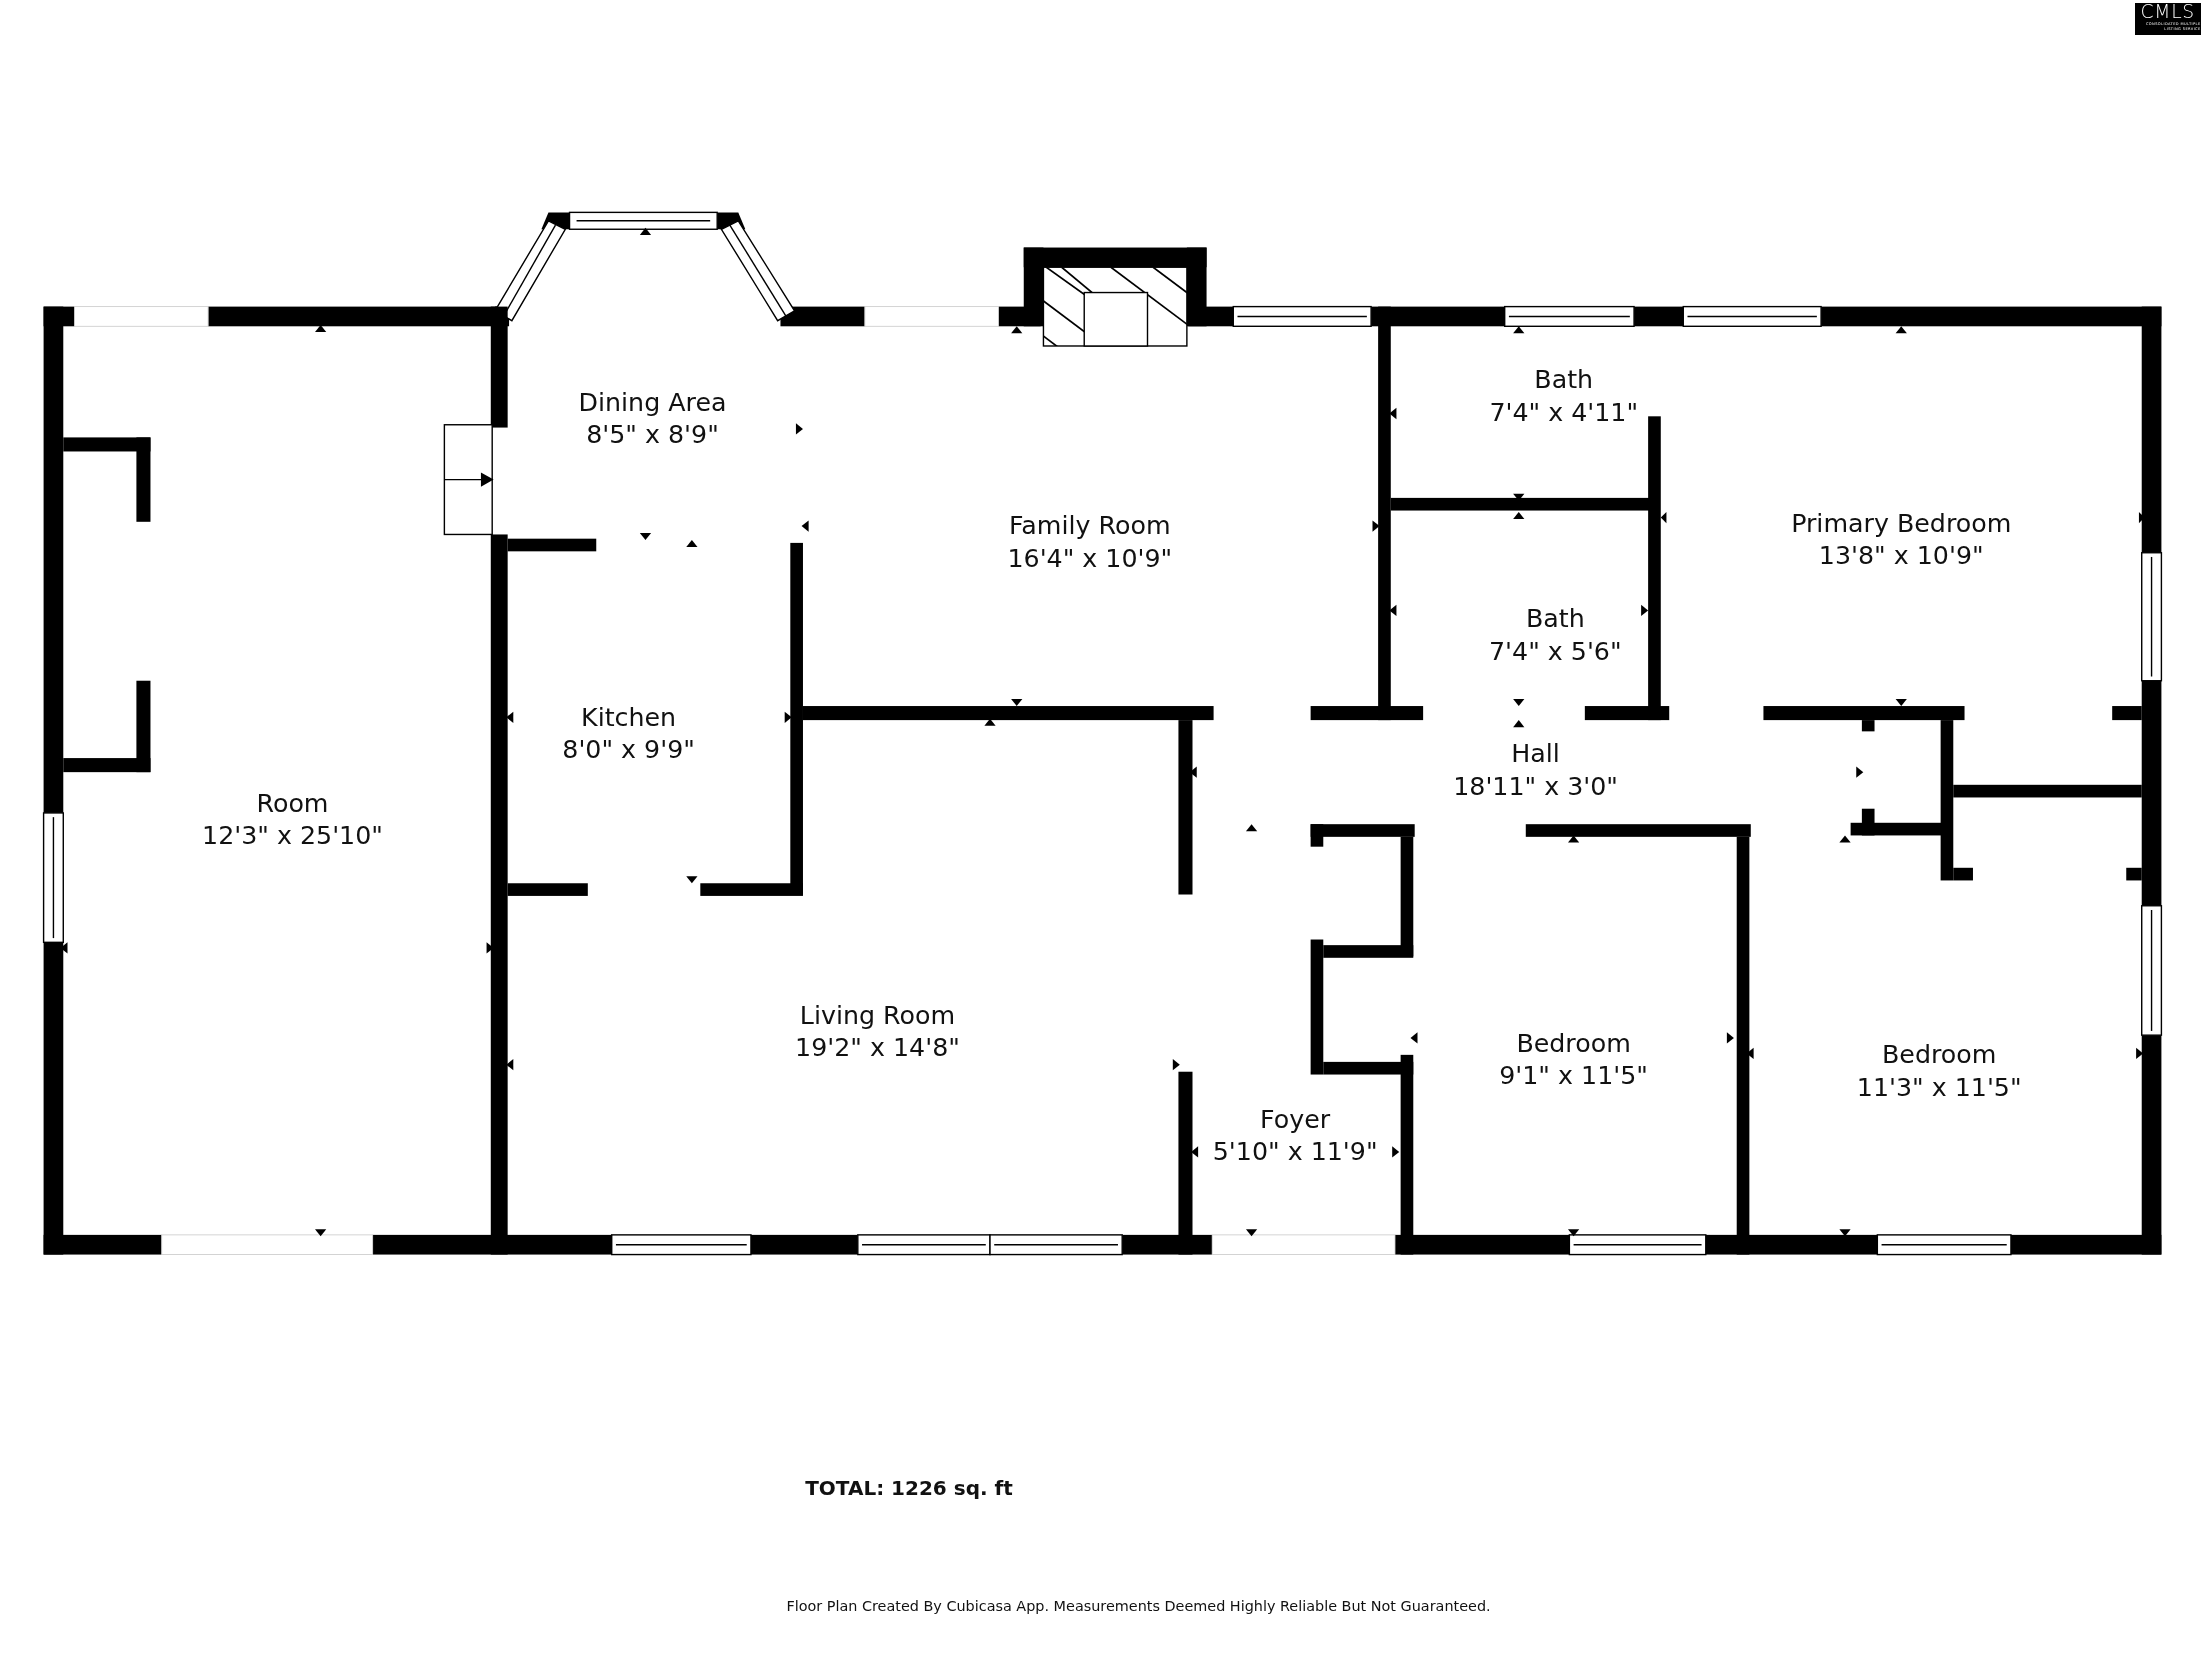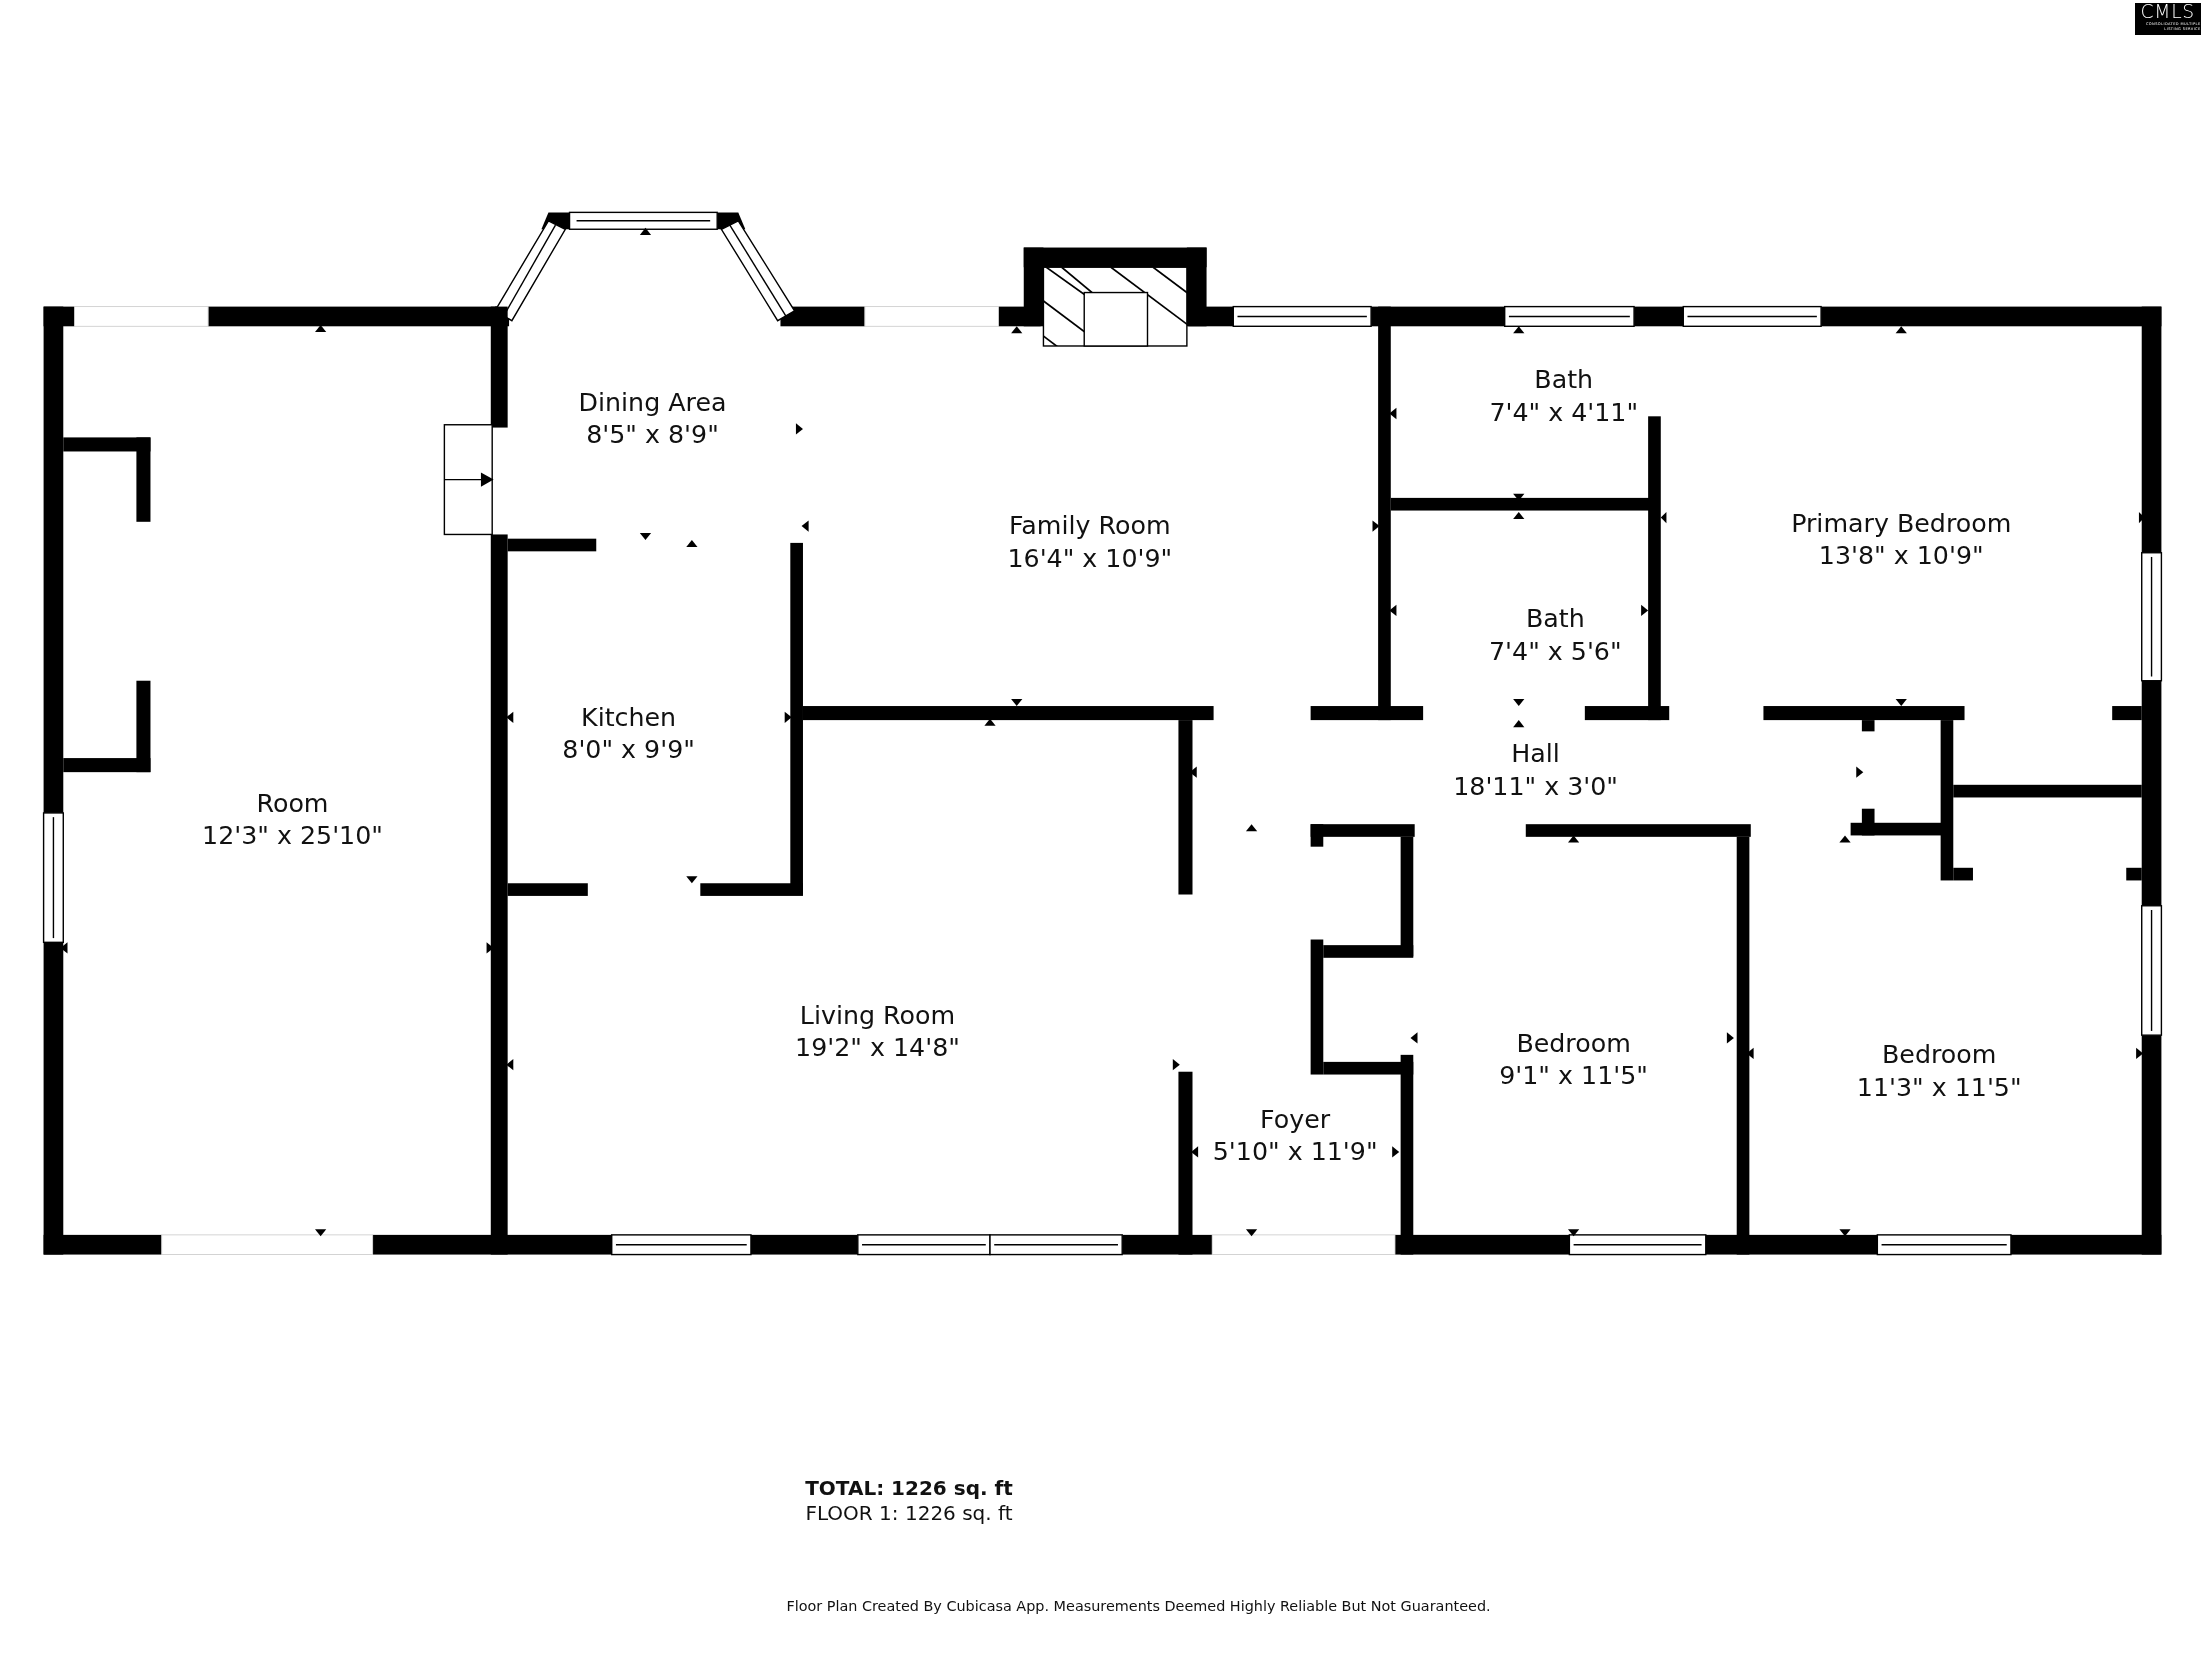--- a/index.html
+++ b/index.html
@@ -255,17 +255,16 @@
     <text class="room-label" x="1119" y="748">Bedroom</text>
     <text class="room-label" x="1119" y="771">9'1" x 11'5"</text>
 
     <text class="room-label" x="1379" y="756">Bedroom</text>
     <text class="room-label" x="1379" y="779">11'3" x 11'5"</text>
   </g>
 </svg>
 
 <div class="summary">
   <div class="line total">TOTAL: 1226 sq. ft</div>
-  <div class="line">FLOOR 1: 1226 sq. ft</div>
 </div>
 
 <div class="disclaimer">Floor Plan Created By Cubicasa App. Measurements Deemed Highly Reliable But Not Guaranteed.</div>
 
 
 </body></html>

